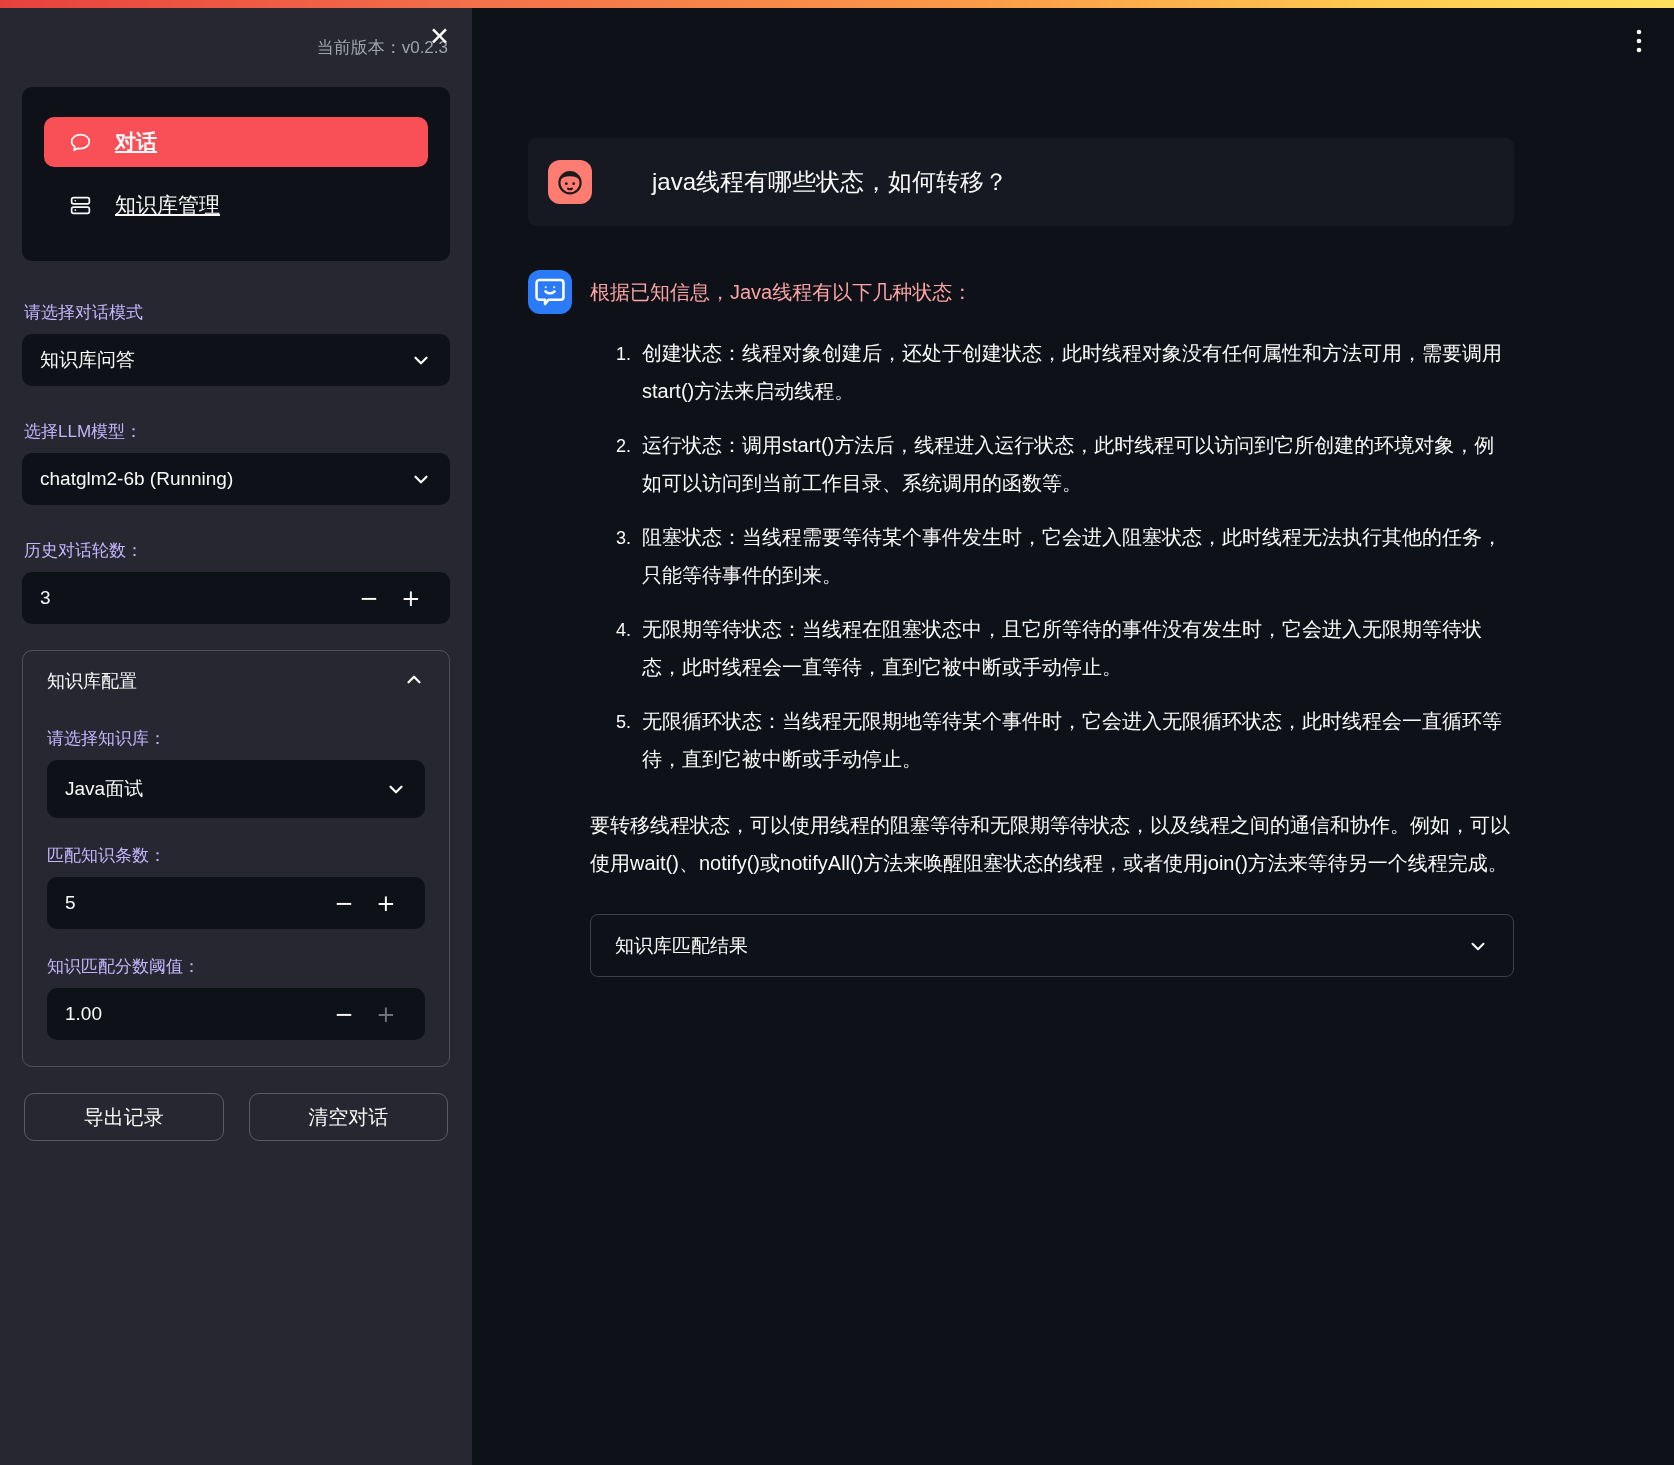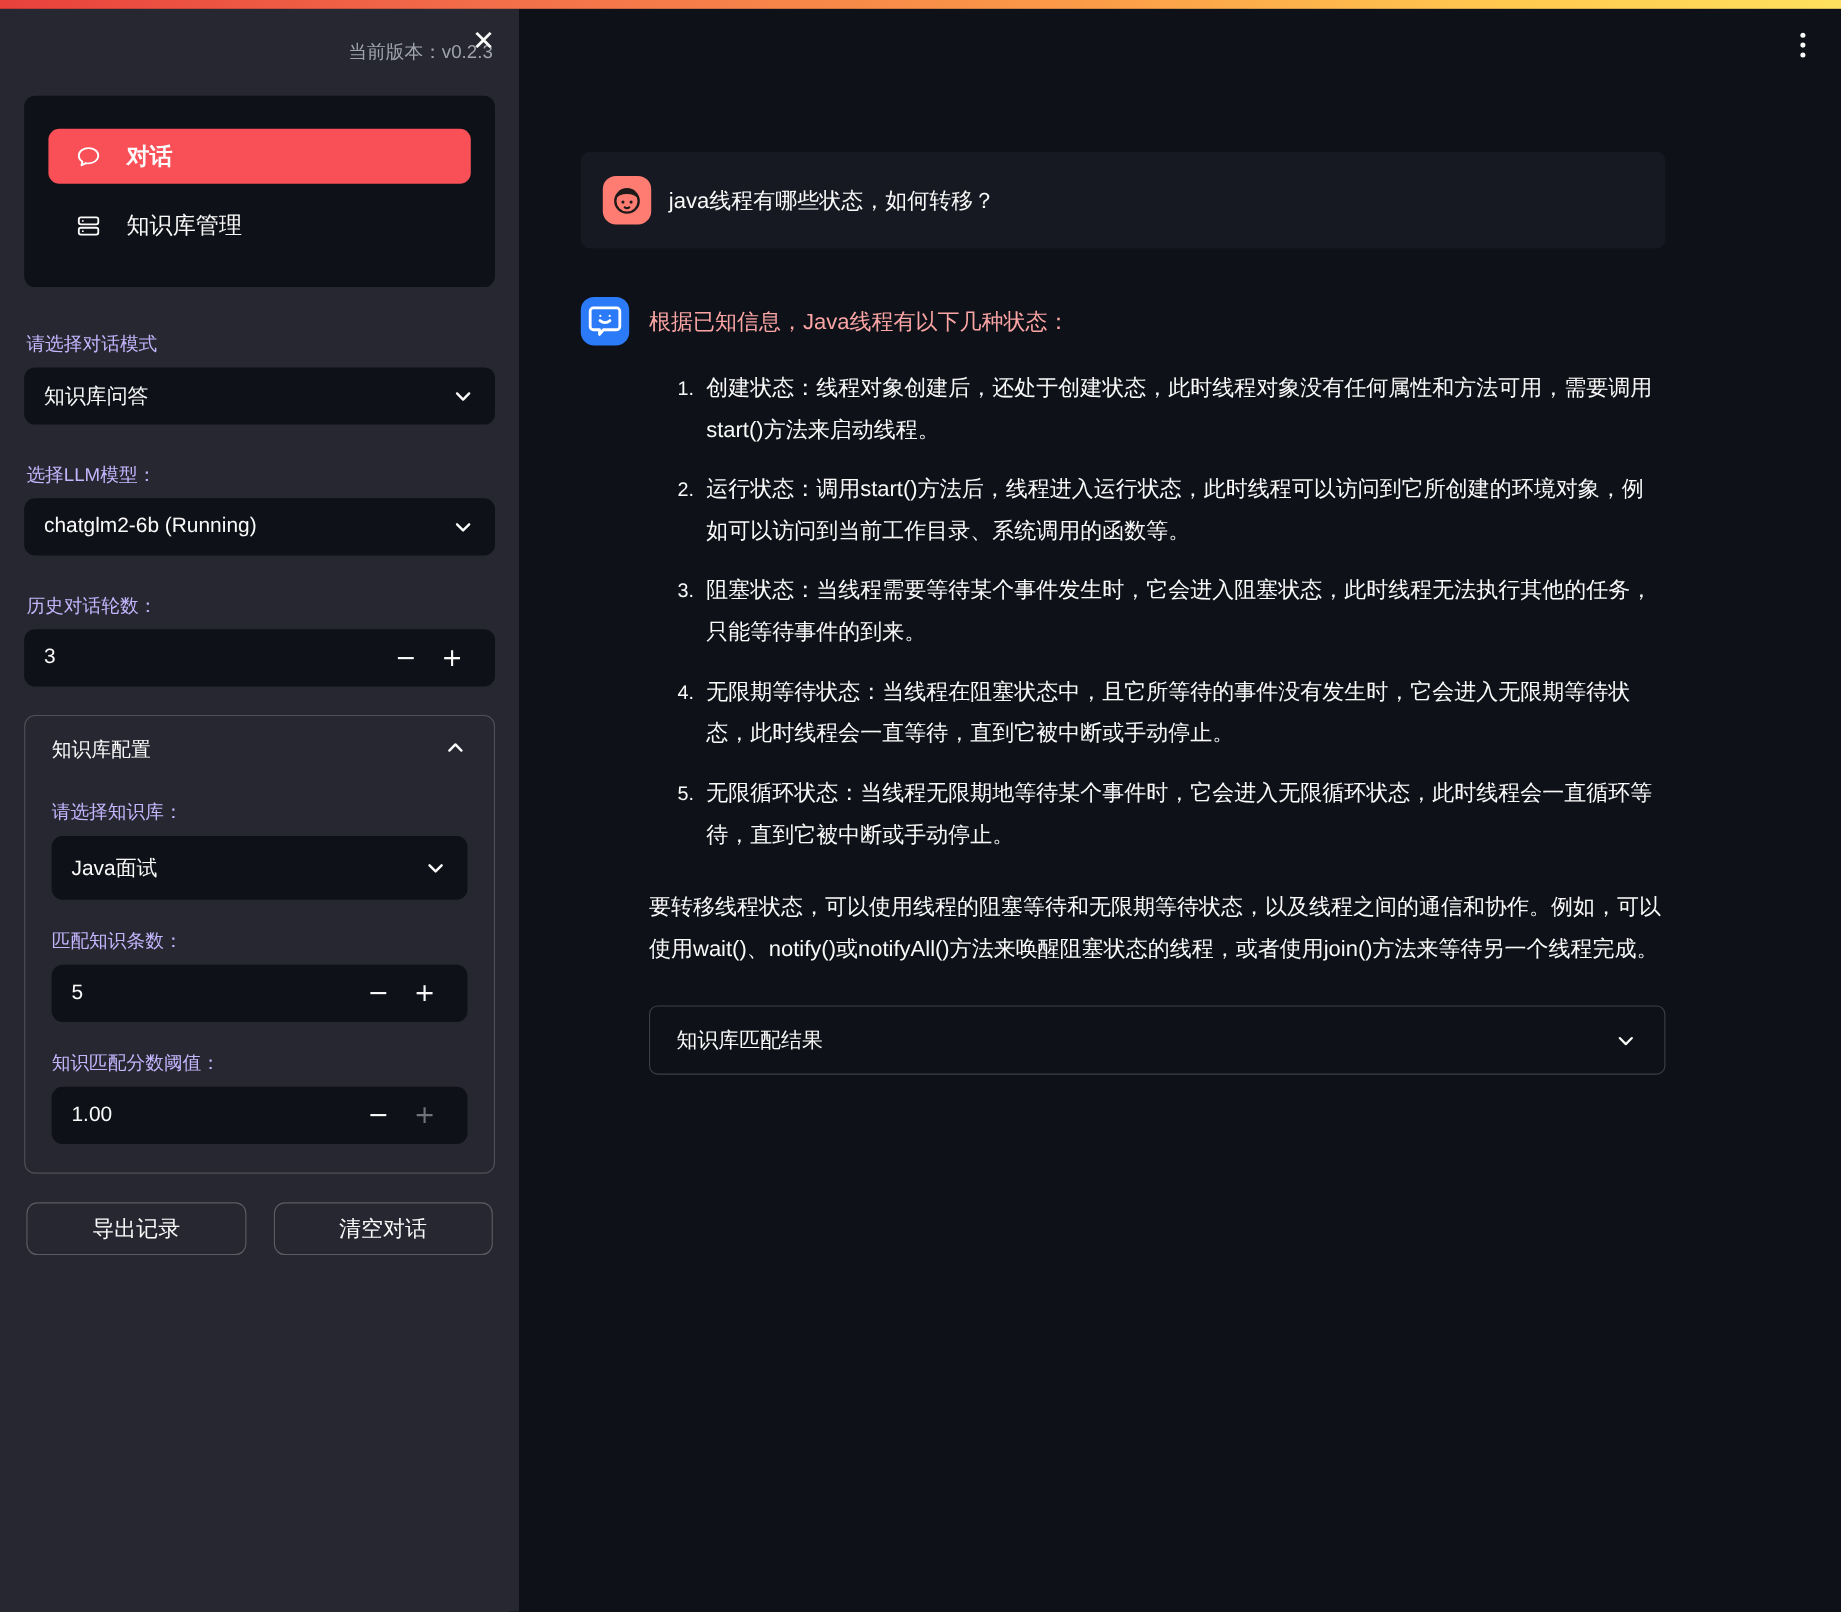--- a/index.html
+++ b/index.html
@@ -40,21 +40,21 @@
     margin-top:28px; text-align:right; padding-right:24px;
     color:#9fa3ab; font-size:17px;
   }
   .nav-card {
     margin:28px 22px 0 22px; background:#0e1117;
     border-radius:10px; padding:30px 22px 38px 22px;
   }
   .nav-item {
     display:flex; align-items:center; gap:22px;
     padding:0 24px; height:50px; border-radius:10px;
-    font-size:21px; color:#fafafa; cursor:pointer;
+    font-size:21px; color:#fafafa; cursor:pointer;text-decoration:underline;
   }
   .nav-item .nav-ico { width:25px; height:25px; flex:none; }
   .nav-item.active { background:#f95057; font-weight:bold; }
   .nav-item + .nav-item { margin-top:20px; height:36px; }
   .field-label {
     margin:34px 24px 0 24px; font-size:17px; color:#c4b5fd;
   }
   .field-label.first { margin-top:40px; }
   .selectbox {
     margin:10px 22px 0 22px; height:52px; background:#0e1117;
@@ -109,21 +109,21 @@
   .chat-col { margin:130px 160px 0 56px; }
   .msg-user {
     background:#171922; border-radius:8px;
     padding:22px 20px; display:flex; align-items:center; gap:16px;
   }
   .avatar { width:44px; height:44px; border-radius:12px; flex:none;
     display:flex; align-items:center; justify-content:center; }
   .avatar.user { background:#ff7c72; }
   .avatar.assistant { background:#2b7bf9; }
   .avatar svg { width:34px; height:34px; }
-  .msg-text { font-size:20px; color:#fafafa; }
+  .msg-text { font-size:24px; color:#fafafa;margin-left:44px; }
   .msg-assistant { margin-top:44px; display:flex; gap:18px; align-items:flex-start; }
   .assistant-content { flex:1; padding-top:9px; }
   .assistant-content .intro { font-size:20px; color:#fca5a5; }
   .assistant-content ol {
     margin-top:28px; padding-left:46px; list-style:decimal;
   }
   .assistant-content ol li {
     font-size:20px; line-height:38px; color:#fafafa;
     margin-bottom:16px; padding-left:6px;
   }

